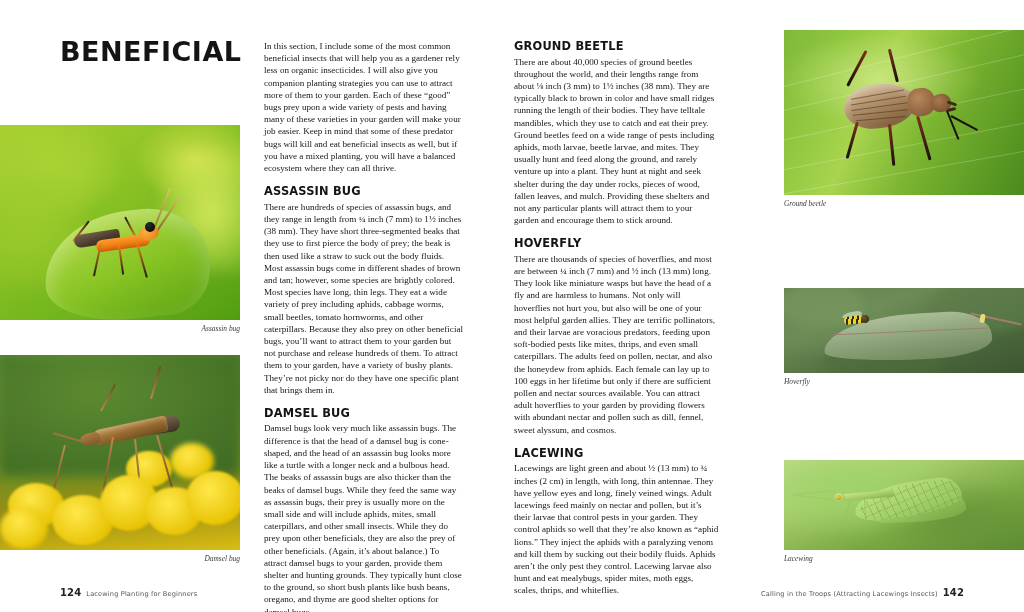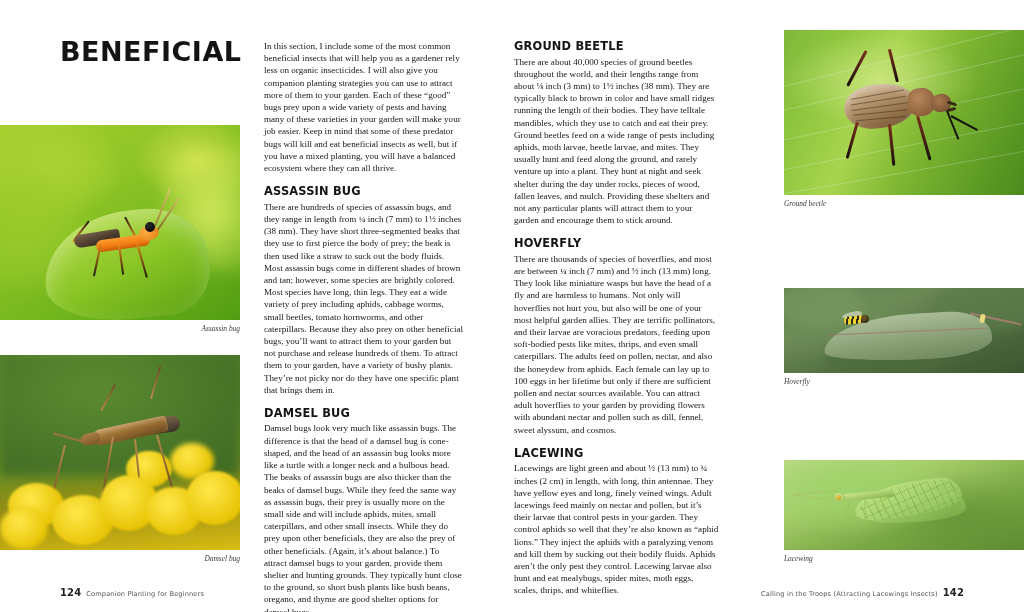--- a/index.html
+++ b/index.html
@@ -408,21 +408,21 @@
 
     <h2 class="sec">ASSASSIN BUG</h2>
     <p class="body">There are hundreds of species of assassin bugs, and they range in length from ¼ inch (7 mm) to 1½ inches (38 mm). They have short three-segmented beaks that they use to first pierce the body of prey; the beak is then used like a straw to suck out the body fluids. Most assassin bugs come in different shades of brown and tan; however, some species are brightly colored. Most species have long, thin legs. They eat a wide variety of prey including aphids, cabbage worms, small beetles, tomato hornworms, and other caterpillars. Because they also prey on other beneficial bugs, you’ll want to attract them to your garden but not purchase and release hundreds of them. To attract them to your garden, have a variety of bushy plants. They’re not picky nor do they have one specific plant that brings them in.</p>
 
     <h2 class="sec">DAMSEL BUG</h2>
     <p class="body">Damsel bugs look very much like assassin bugs. The difference is that the head of a damsel bug is cone-shaped, and the head of an assassin bug looks more like a turtle with a longer neck and a bulbous head. The beaks of assassin bugs are also thicker than the beaks of damsel bugs. While they feed the same way as assassin bugs, their prey is usually more on the small side and will include aphids, mites, small caterpillars, and other small insects. While they do prey upon other beneficials, they are also the prey of other beneficials. (Again, it’s about balance.) To attract damsel bugs to your garden, provide them shelter and hunting grounds. They typically hunt close to the ground, so short bush plants like bush beans, oregano, and thyme are good shelter options for damsel bugs.</p>
   </div>
 
   <div class="footer" id="footer-left">
     <span class="folio">124</span>
-    <span class="ftxt">Companion Planting for Beginners</span>
+    <span class="ftxt">Lacewing Planting for Beginners</span>
   </div>
 
   <div class="col" id="col-right">
     <h2 class="sec first">GROUND BEETLE</h2>
     <p class="body">There are about 40,000 species of ground beetles throughout the world, and their lengths range from about ⅛ inch (3 mm) to 1½ inches (38 mm). They are typically black to brown in color and have small ridges running the length of their bodies. They have telltale mandibles, which they use to catch and eat their prey. Ground beetles feed on a wide range of pests including aphids, moth larvae, beetle larvae, and mites. They usually hunt and feed along the ground, and rarely venture up into a plant. They hunt at night and seek shelter during the day under rocks, pieces of wood, fallen leaves, and mulch. Providing these shelters and not any particular plants will attract them to your garden and encourage them to stick around.</p>
 
     <h2 class="sec">HOVERFLY</h2>
     <p class="body">There are thousands of species of hoverflies, and most are between ¼ inch (7 mm) and ½ inch (13 mm) long. They look like miniature wasps but have the head of a fly and are harmless to humans. Not only will hoverflies not hurt you, but also will be one of your most helpful garden allies. They are terrific pollinators, and their larvae are voracious predators, feeding upon soft-bodied pests like mites, thrips, and even small caterpillars. The adults feed on pollen, nectar, and also the honeydew from aphids. Each female can lay up to 100 eggs in her lifetime but only if there are sufficient pollen and nectar sources available. You can attract adult hoverflies to your garden by providing flowers with abundant nectar and pollen such as dill, fennel, sweet alyssum, and cosmos.</p>
 
     <h2 class="sec">LACEWING</h2>

